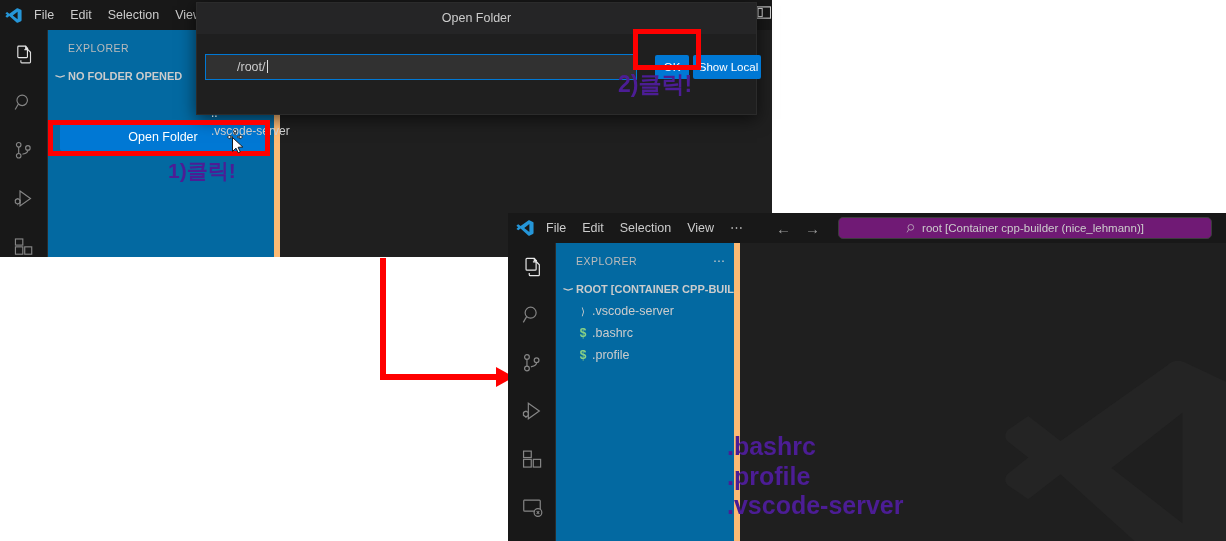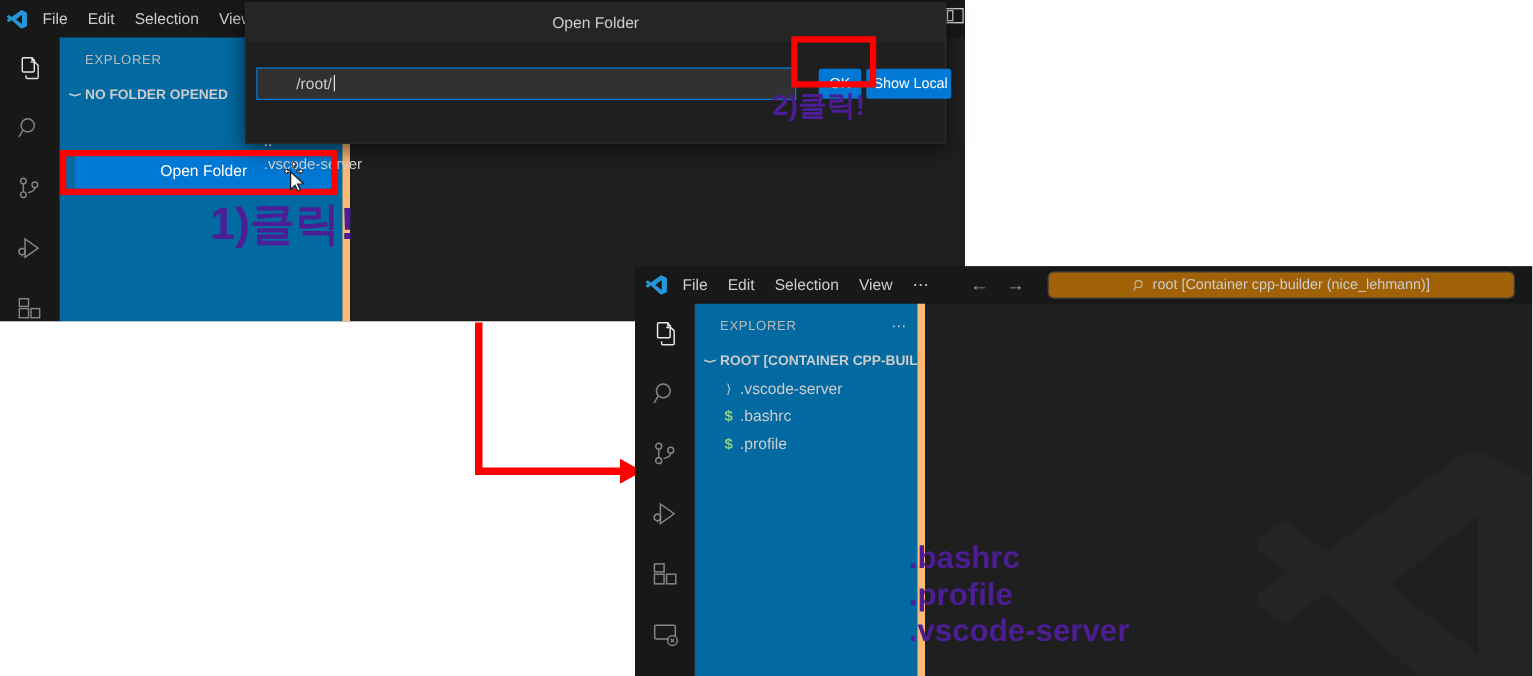--- a/index.html
+++ b/index.html
@@ -76,21 +76,21 @@
     font-size: 15px;
     color: #9a9a9a;
     line-height: 1;
   }
   .qinput {
     flex: 1 1 auto;
     margin: 0 10px 0 18px;
     height: 22px;
     border: 1px solid #3c3c3c;
     border-radius: 5px;
-    background: #a16207;
+    background: #701a75;
     display: flex;
     align-items: center;
     justify-content: center;
     gap: 5px;
     font-size: 11.5px;
     color: #cccccc;
     box-sizing: border-box;
     overflow: hidden;
     white-space: nowrap;
   }
@@ -376,21 +376,21 @@
     <svg width="24" height="26" viewBox="0 0 24 26">
       <g fill="#ffffff" stroke="#1f1f1f" stroke-width="0.8">
         <path d="M9 1 11 4H9.8v2.4H8.4V4H7.2z"></path>
         <path d="M1.2 9 4 7v1.3h2.4v1.4H4V11z"></path>
         <path d="M16.8 9 14 11V9.7h-2.4V8.3H14V7z"></path>
       </g>
       <path d="M6.5 9.5 6.5 23.5 10 20.2 12.2 24.8 14.3 23.8 12.1 19.3 16.8 19z" fill="#ffffff" stroke="#1b1b1b" stroke-width="1"></path>
     </svg>
   </div>
 
-  <div class="red-label" style="left:168px; top:160px; font-size:36px;">1)클릭!</div>
+  <div class="red-label" style="left:168px; top:160px; font-size:21px;">1)클릭!</div>
 
   <svg class="arrow-svg" style="left:378px; top:252px; width:140px; height:135px;" viewBox="0 0 140 135">
     <path d="M5 6 L5 125 L118 125" stroke="#ff0000" stroke-width="6" fill="none"></path>
     <path d="M118 115 L136 125 L118 135 Z" fill="#ff0000"></path>
   </svg>
 
   <div class="vsc-window" style="left:508px; top:213px; width:718px; height:328px;">
 
     <div class="titlebar" style="padding-right:4px;">
       <div class="vsc-logo" style="margin-left:4px;">

